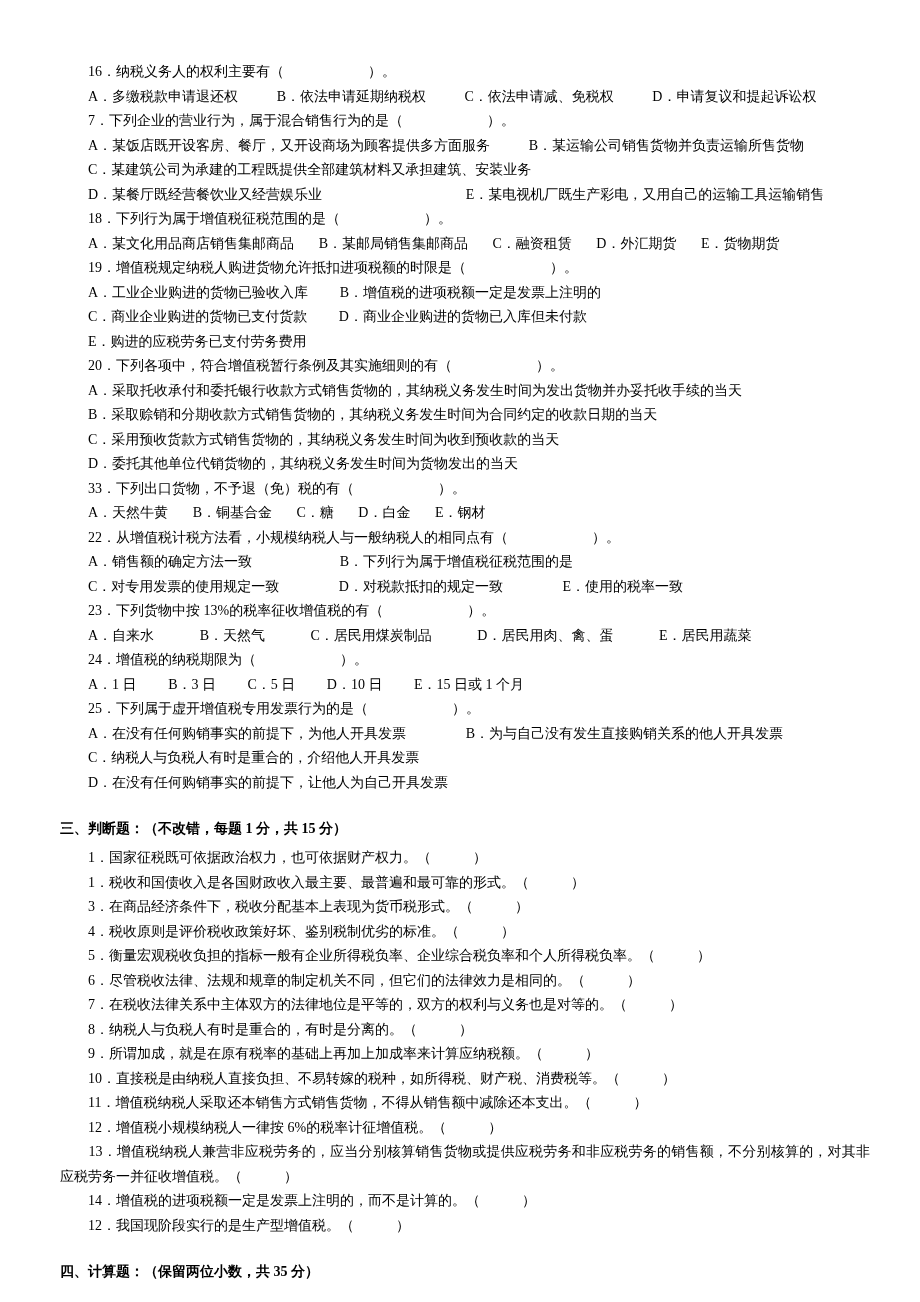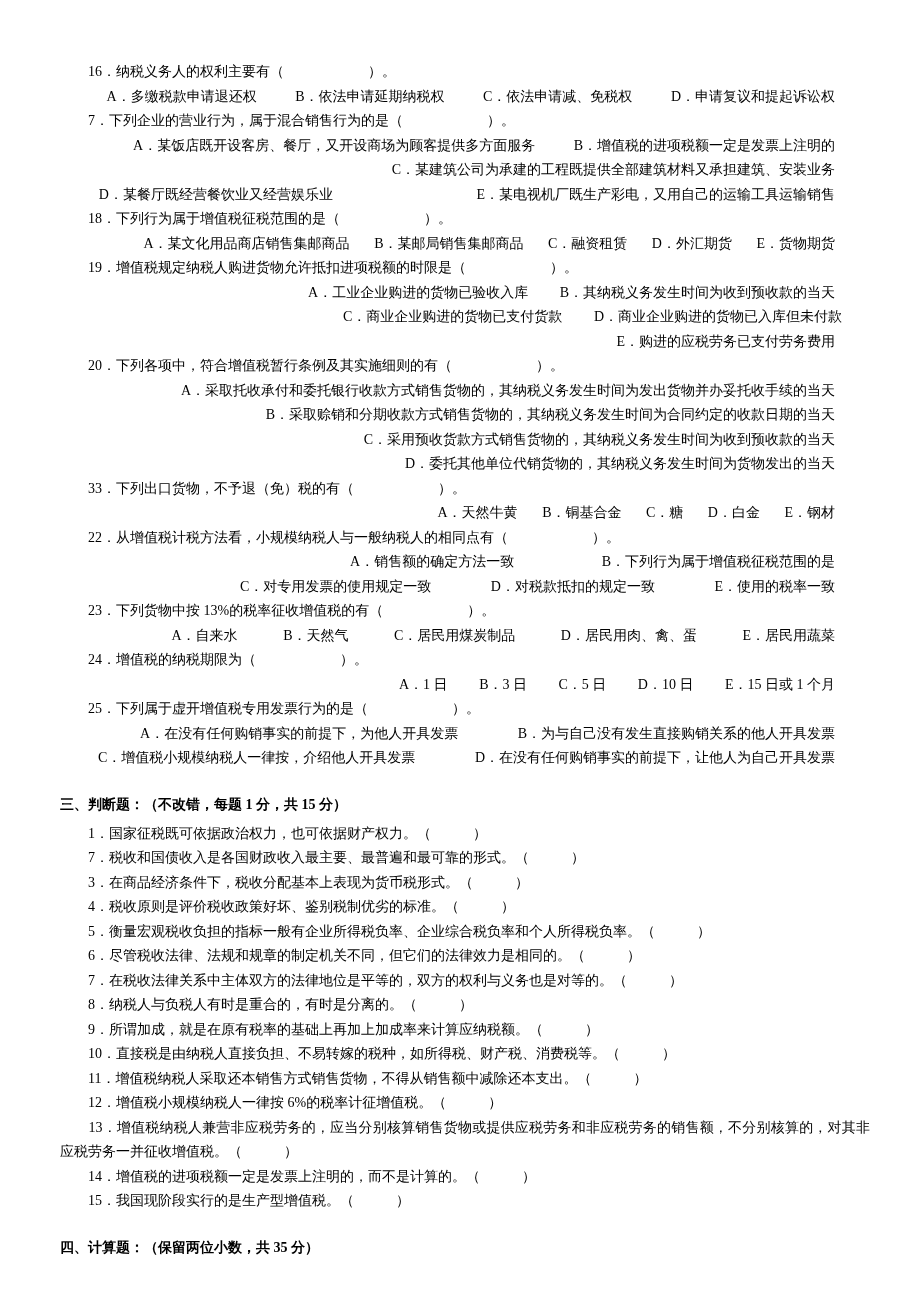--- a/index.html
+++ b/index.html
@@ -13,21 +13,20 @@
     width: 920px;
     box-sizing: border-box;
   }
   .question {
     margin: 0;
     text-align: justify;
   }
   .options {
     padding-left: 2em;
     margin: 0;
-    text-align: right;
   }
   .options span {
     margin-right: 2.5em;
     display: inline-block;
   }
   .section-title {
     font-weight: bold;
     margin-top: 1.6em;
     margin-bottom: 0.3em;
   }
@@ -53,21 +52,21 @@
 <p class="options">
   <span>A．多缴税款申请退还权</span>
   <span>B．依法申请延期纳税权</span>
   <span>C．依法申请减、免税权</span>
   <span>D．申请复议和提起诉讼权</span>
 </p>
 
 <p class="question indent">7．下列企业的营业行为，属于混合销售行为的是（　　　　　　）。</p>
 <p class="options">
   <span>A．某饭店既开设客房、餐厅，又开设商场为顾客提供多方面服务</span>
-  <span>B．增值税的进项税额一定是发票上注明的</span>
+  <span>B．某运输公司销售货物并负责运输所售货物</span>
 </p>
 <p class="options">
   <span>C．某建筑公司为承建的工程既提供全部建筑材料又承担建筑、安装业务</span>
 </p>
 <p class="options">
   <span style="margin-right:10em">D．某餐厅既经营餐饮业又经营娱乐业</span>
   <span>E．某电视机厂既生产彩电，又用自己的运输工具运输销售</span>
 </p>
 
 <p class="question indent">18．下列行为属于增值税征税范围的是（　　　　　　）。</p>
@@ -75,21 +74,21 @@
   <span style="margin-right:1.5em">A．某文化用品商店销售集邮商品</span>
   <span style="margin-right:1.5em">B．某邮局销售集邮商品</span>
   <span style="margin-right:1.5em">C．融资租赁</span>
   <span style="margin-right:1.5em">D．外汇期货</span>
   <span>E．货物期货</span>
 </p>
 
 <p class="question indent">19．增值税规定纳税人购进货物允许抵扣进项税额的时限是（　　　　　　）。</p>
 <p class="options">
   <span style="margin-right:2em">A．工业企业购进的货物已验收入库</span>
-  <span>B．其纳税义务发生时间为收到预收款的当天</span>
+  <span>B．增值税的进项税额一定是发票上注明的</span>
 </p>
 <p class="options">
   <span style="margin-right:2em">C．商业企业购进的货物已支付货款</span>
   <span style="margin-right:2em">D．商业企业购进的货物已入库但未付款</span>
   <span>E．购进的应税劳务已支付劳务费用</span>
 </p>
 
 <p class="question indent">20．下列各项中，符合增值税暂行条例及其实施细则的有（　　　　　　）。</p>
 <p class="options"><span>A．采取托收承付和委托银行收款方式销售货物的，其纳税义务发生时间为发出货物并办妥托收手续的当天</span></p>
 <p class="options"><span>B．采取赊销和分期收款方式销售货物的，其纳税义务发生时间为合同约定的收款日期的当天</span></p>
@@ -133,34 +132,34 @@
   <span style="margin-right:2em">D．10 日</span>
   <span>E．15 日或 1 个月</span>
 </p>
 
 <p class="question indent">25．下列属于虚开增值税专用发票行为的是（　　　　　　）。</p>
 <p class="options">
   <span style="margin-right:4em">A．在没有任何购销事实的前提下，为他人开具发票</span>
   <span>B．为与自己没有发生直接购销关系的他人开具发票</span>
 </p>
 <p class="options">
-  <span style="margin-right:4em">C．增值税小规模纳税人一律按，介绍他人开具发票</span>
+  <span style="margin-right:4em">C．纳税人与负税人有时是重合的，介绍他人开具发票</span>
   <span>D．在没有任何购销事实的前提下，让他人为自己开具发票</span>
 </p>
 
 <p class="section-title">三、判断题：（不改错，每题 1 分，共 15 分）</p>
 <p class="tf-item">1．国家征税既可依据政治权力，也可依据财产权力。（　　　）</p>
-<p class="tf-item">7．税收和国债收入是各国财政收入最主要、最普遍和最可靠的形式。（　　　）</p>
+<p class="tf-item">1．税收和国债收入是各国财政收入最主要、最普遍和最可靠的形式。（　　　）</p>
 <p class="tf-item">3．在商品经济条件下，税收分配基本上表现为货币税形式。（　　　）</p>
 <p class="tf-item">4．税收原则是评价税收政策好坏、鉴别税制优劣的标准。（　　　）</p>
 <p class="tf-item">5．衡量宏观税收负担的指标一般有企业所得税负率、企业综合税负率和个人所得税负率。（　　　）</p>
 <p class="tf-item">6．尽管税收法律、法规和规章的制定机关不同，但它们的法律效力是相同的。（　　　）</p>
 <p class="tf-item">7．在税收法律关系中主体双方的法律地位是平等的，双方的权利与义务也是对等的。（　　　）</p>
 <p class="tf-item">8．纳税人与负税人有时是重合的，有时是分离的。（　　　）</p>
 <p class="tf-item">9．所谓加成，就是在原有税率的基础上再加上加成率来计算应纳税额。（　　　）</p>
 <p class="tf-item">10．直接税是由纳税人直接负担、不易转嫁的税种，如所得税、财产税、消费税等。（　　　）</p>
 <p class="tf-item">11．增值税纳税人采取还本销售方式销售货物，不得从销售额中减除还本支出。（　　　）</p>
 <p class="tf-item">12．增值税小规模纳税人一律按 6%的税率计征增值税。（　　　）</p>
 <p class="tf-wrap">　　13．增值税纳税人兼营非应税劳务的，应当分别核算销售货物或提供应税劳务和非应税劳务的销售额，不分别核算的，对其非应税劳务一并征收增值税。（　　　）</p>
 <p class="tf-item">14．增值税的进项税额一定是发票上注明的，而不是计算的。（　　　）</p>
-<p class="tf-item">15．我国现阶段实行的是生产型增值税。（　　　）</p>
+<p class="tf-item">12．我国现阶段实行的是生产型增值税。（　　　）</p>
 
 <p class="section-title">四、计算题：（保留两位小数，共 35 分）</p>
 
 </body></html>

